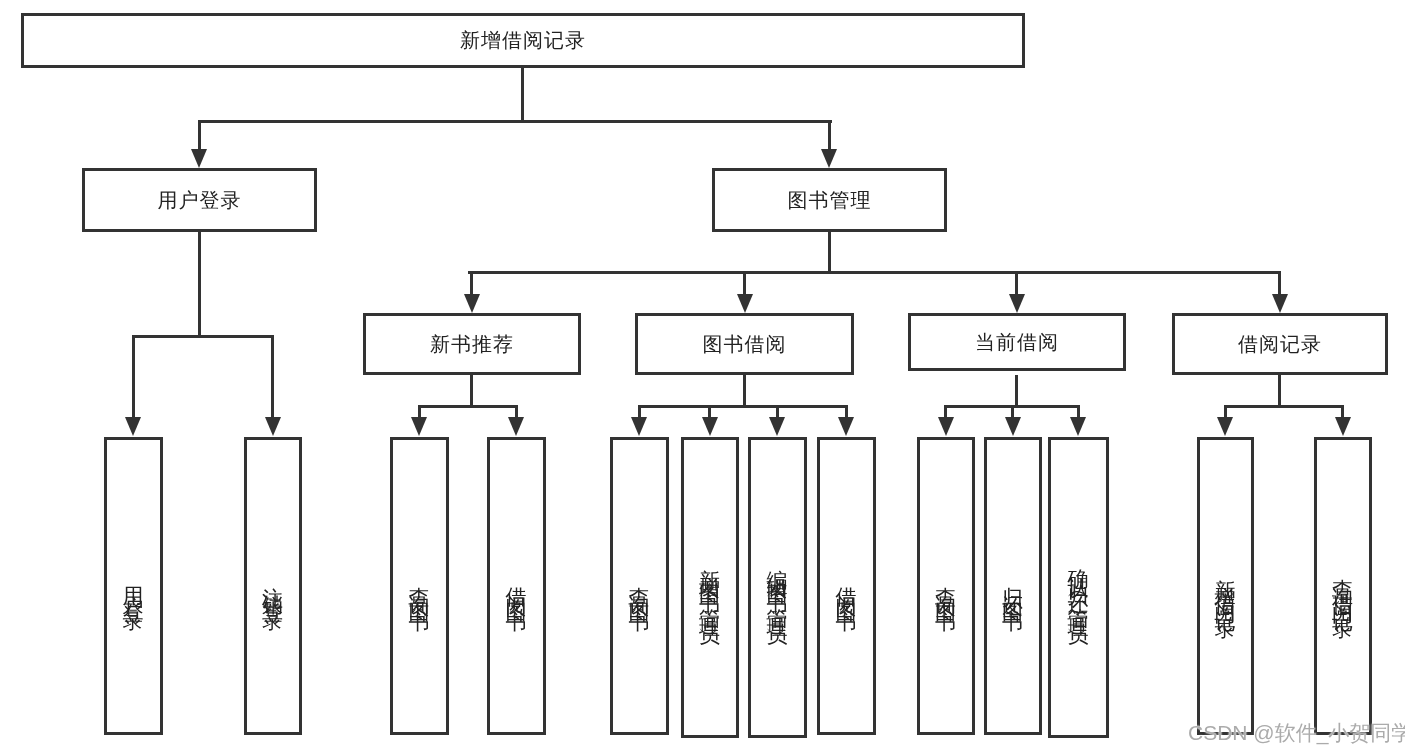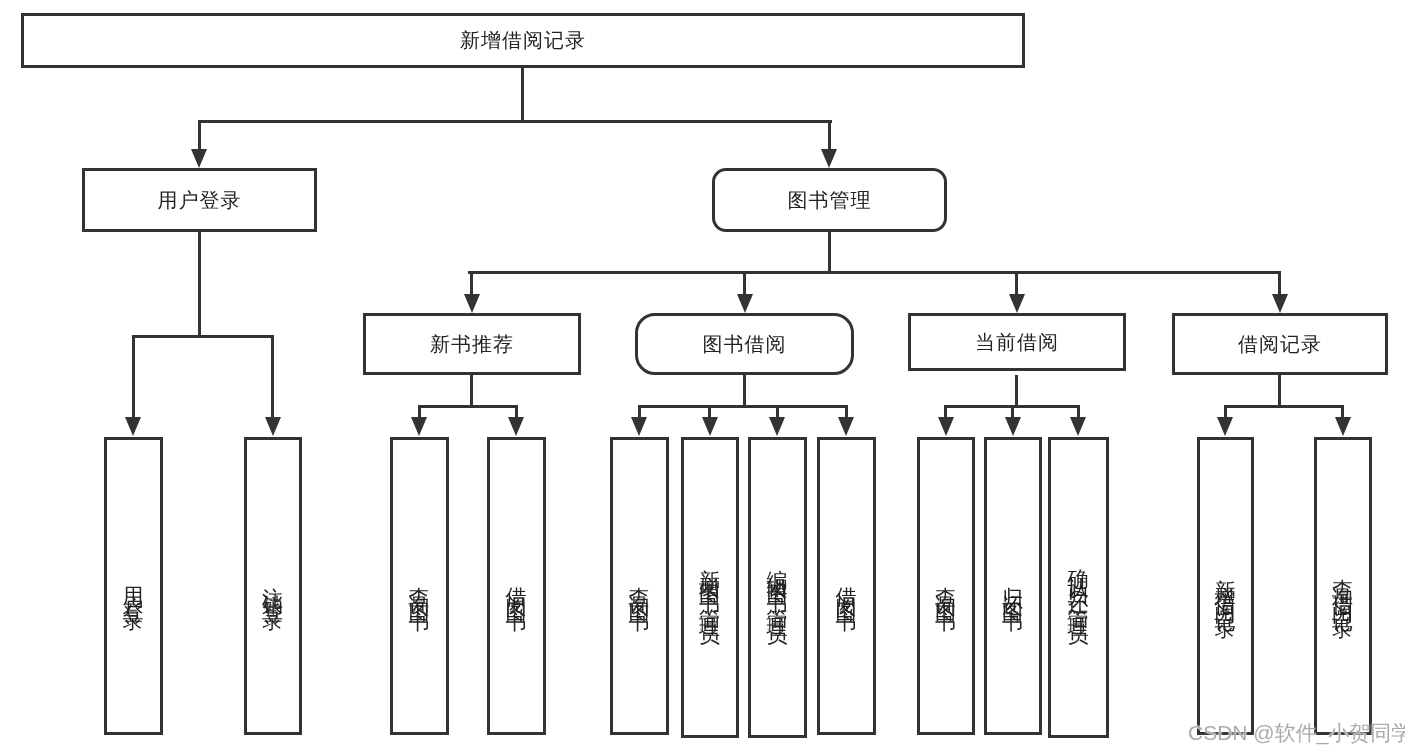--- a/index.html
+++ b/index.html
@@ -53,28 +53,28 @@
 
 <div class="canvas">
 
   <div class="box hbox" style="left:21px; top:13px; width:1004px; height:55px;">
     <span>新增借阅记录</span>
   </div>
 
   <div class="box hbox" style="left:82px; top:168px; width:235px; height:64px;">
     <span>用户登录</span>
   </div>
-  <div class="box hbox" style="left:712px; top:168px; width:235px; height:64px;border-radius:14px;">
+  <div class="box hbox" style="left:712px; top:168px; width:235px; height:64px;">
     <span>图书管理</span>
   </div>
 
   <div class="box hbox" style="left:363px; top:313px; width:218px; height:62px;">
     <span>新书推荐</span>
   </div>
-  <div class="box hbox" style="left:635px; top:313px; width:219px; height:62px;border-radius:20px;">
+  <div class="box hbox" style="left:635px; top:313px; width:219px; height:62px;">
     <span>图书借阅</span>
   </div>
   <div class="box hbox" style="left:908px; top:313px; width:218px; height:58px;">
     <span>当前借阅</span>
   </div>
   <div class="box hbox" style="left:1172px; top:313px; width:216px; height:62px;">
     <span>借阅记录</span>
   </div>
 
   <div class="box" style="left:104px; top:437px; width:59px; height:298px;">

